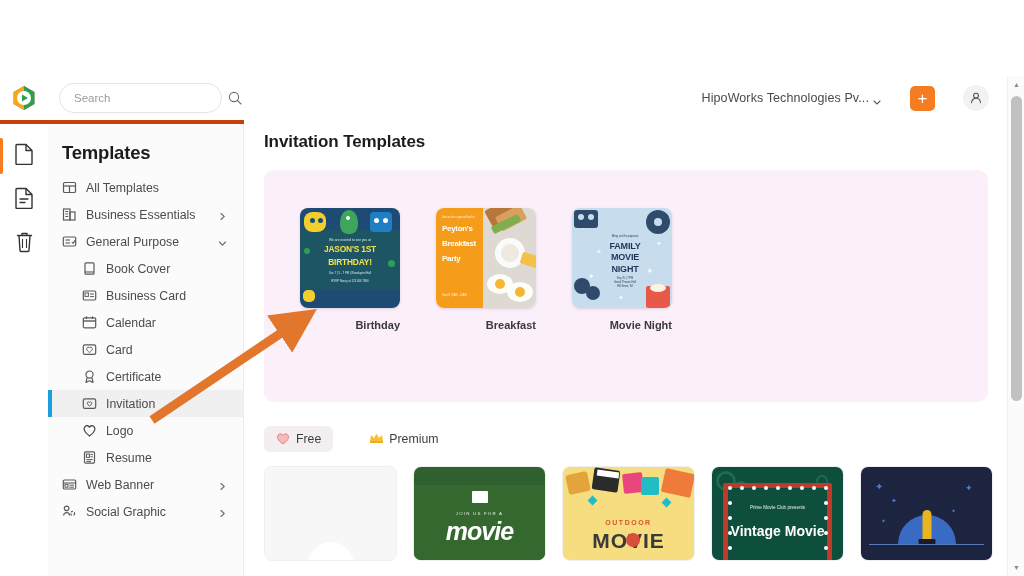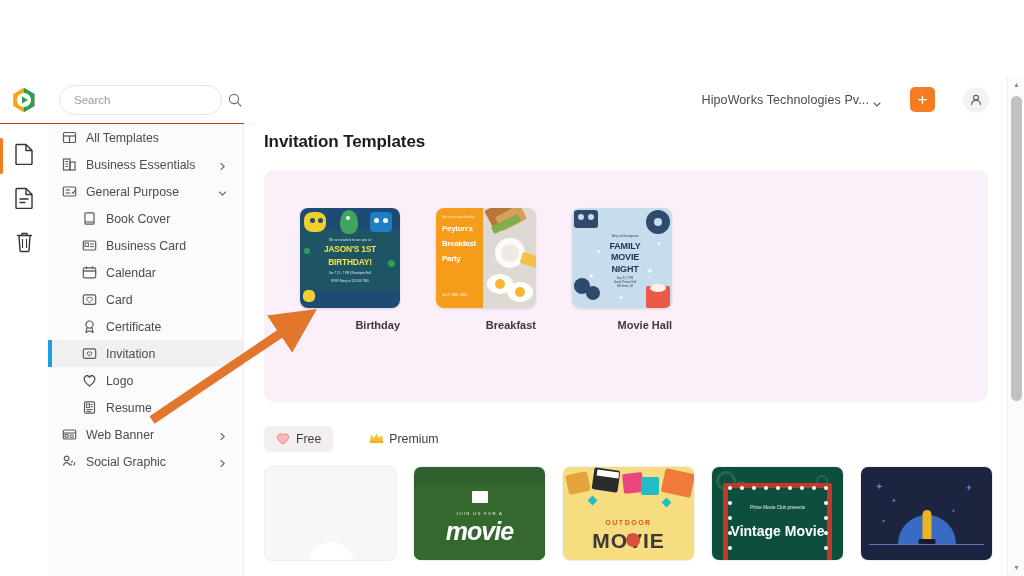--- a/index.html
+++ b/index.html
@@ -12,21 +12,21 @@
   }
   .page { position: relative; width: 1024px; height: 576px; background: #ffffff; }
 
   
   .topband { position: absolute; left:0; top:0; width:1024px; height:76px; background:#ffffff; }
 
   
   .header {
     position: absolute; left: 0; top: 76px; width: 1007px; height: 48px;
     background: #ffffff; display: flex; align-items: center;
-    border-bottom: 1px solid #c2410c;
+    border-bottom: 4px solid #c2410c;
   }
   .logo-wrap { width: 48px; display:flex; align-items:center; justify-content:center; }
   .logo { width: 26px; height: 26px; position: relative; }
   .search-box {
     width: 163px; height: 30px; border: 1px solid #e3e3e3; border-radius: 16px;
     display: flex; align-items: center; padding: 0 10px 0 14px; background: #fff;
     margin-left: 11px;
   }
   .search-box input {
     flex: 1; border: none; outline: none; font-size: 11.5px; color: #6b6b6b;
@@ -279,20 +279,21 @@
           <path d="M7 4.5 v-2 h5 v2" fill="none" stroke="#333" stroke-width="1.4" stroke-linejoin="round"></path>
           <path d="M4 4.5 l1 15 a1 1 0 0 0 1 1 h7 a1 1 0 0 0 1 -1 l1 -15" fill="none" stroke="#333" stroke-width="1.4" stroke-linejoin="round"></path>
           <line x1="7.5" y1="8" x2="7.5" y2="17" stroke="#333" stroke-width="1.1"></line>
           <line x1="11.5" y1="8" x2="11.5" y2="17" stroke="#333" stroke-width="1.1"></line>
         </svg>
       </span>
     </div>
   </div>
 
   <div class="sidebar">
+    <div class="sidebar-title">Templates</div>
     <div id="nav-list">
         <div class="nav-item">
           <span class="nav-ic"><svg width="15" height="15" viewBox="0 0 15 15">
               <rect x="1.5" y="2.5" width="12" height="10" rx="1.3" fill="none" stroke="#5a5a5a" stroke-width="1.2"></rect>
               <line x1="1.5" y1="6" x2="13.5" y2="6" stroke="#5a5a5a" stroke-width="1.2"></line>
               <line x1="7.5" y1="6" x2="7.5" y2="12.5" stroke="#5a5a5a" stroke-width="1.2"></line>
             </svg></span>
           <span class="nav-label">All Templates</span>
         </div>
         <div class="nav-item">
@@ -494,21 +495,21 @@
               <span>MOVIE</span><br>
               <span>NIGHT</span>
             </div>
             <div class="m3">
               <span>Sep 25 | 7 PM</span><br>
               <span>Grand Theatre Hall</span><br>
               <span>Hill Street, NJ</span>
             </div>
           </div>
         </div>
-        <div class="tmpl-caption">Movie Hall</div>
+        <div class="tmpl-caption">Movie Night</div>
       </div>
 
     </div>
 
     <div class="filters">
       <div class="chip selected">
         <span class="chip-ic">
           <svg width="14" height="13" viewBox="0 0 14 13">
             <path d="M7 12 C1 8 0.5 4.4 2.6 2.6 C4.2 1.2 6.2 2 7 3.4 C7.8 2 9.8 1.2 11.4 2.6 C13.5 4.4 13 8 7 12 Z" fill="#f7b9b9" stroke="#e8807f" stroke-width="1"></path>
           </svg>

